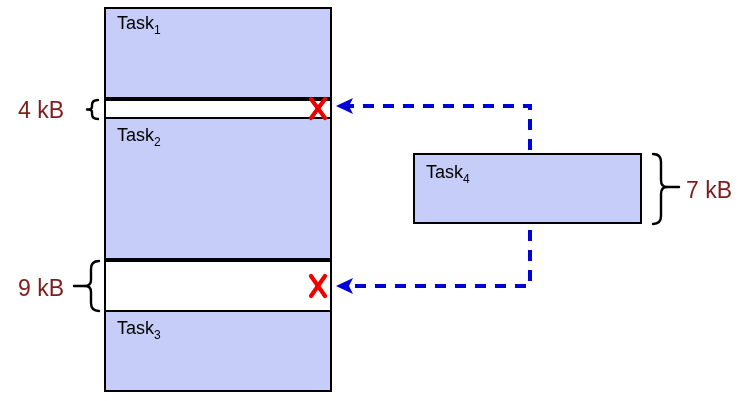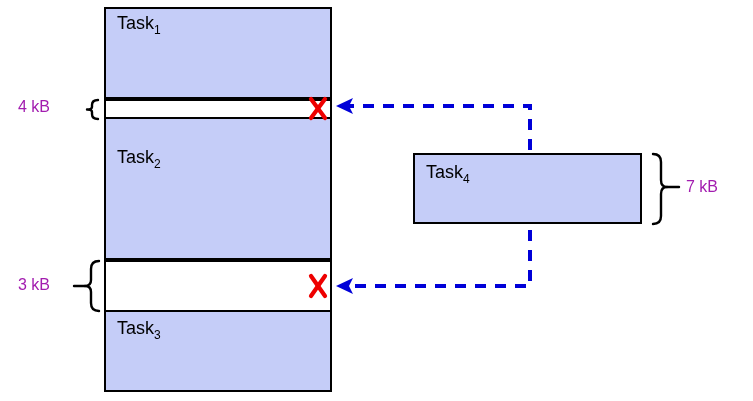--- a/index.html
+++ b/index.html
@@ -28,30 +28,30 @@
   .gap-top{top:99px;height:20px;}
   .gap-bot{top:260px;height:52px;}
   .gap .rule-t{position:absolute;left:-2px;right:-2px;top:0;height:2px;background:#000;}
   .gap .rule-b{position:absolute;left:-2px;right:-2px;bottom:0;height:2px;background:#000;}
 
   .task-label{position:absolute;font-size:18px;color:#000;line-height:1;
               white-space:nowrap;}
   .task-label sub{font-size:12px;}
 
   .lb1{left:117px;top:14px;}
-  .lb2{left:117px;top:126px;margin-top:22px;}
+  .lb2{left:117px;top:126px;}
   .lb3{left:117px;top:319px;}
 
   
   .task4-box{position:absolute;left:413px;top:153px;width:229px;height:71px;
              background:#c5cdf8;border:2px solid #000;box-sizing:border-box;z-index:6;}
   .lb4{left:426px;top:163px;z-index:7;text-align:center;}
 
   
-  .size-label{position:absolute;font-size:16px;color:#a21caf;line-height:1;white-space:nowrap;}
+  .size-label{position:absolute;font-size:23px;color:#7f1d1d;line-height:1;white-space:nowrap;}
   .sz4{left:18px;top:99px;}
   .sz8{left:18px;top:277px;}
   .sz12{left:686px;top:179px;}
 
   
   svg.overlay{position:absolute;left:0;top:0;width:753px;height:401px;}
   svg.under{z-index:3;}
   svg.over{z-index:8;}
 </style>
 </head>
@@ -120,16 +120,16 @@
     <g stroke="#ee0000" stroke-width="4.2" stroke-linecap="round">
       <line x1="311" y1="276" x2="325" y2="296"></line>
       <line x1="325" y1="276" x2="311" y2="296"></line>
     </g>
 
     <polygon points="336,106 353,98 349,106 353,114" fill="#0000d8"></polygon>
     <polygon points="336,286 353,278 349,286 353,294" fill="#0000d8"></polygon>
   </svg>
 
   <div class="size-label sz4">4 kB</div>
-  <div class="size-label sz8">3 kB</div>
+  <div class="size-label sz8">9 kB</div>
   <div class="size-label sz12">7 kB</div>
 
 </div>
 
 </body></html>

